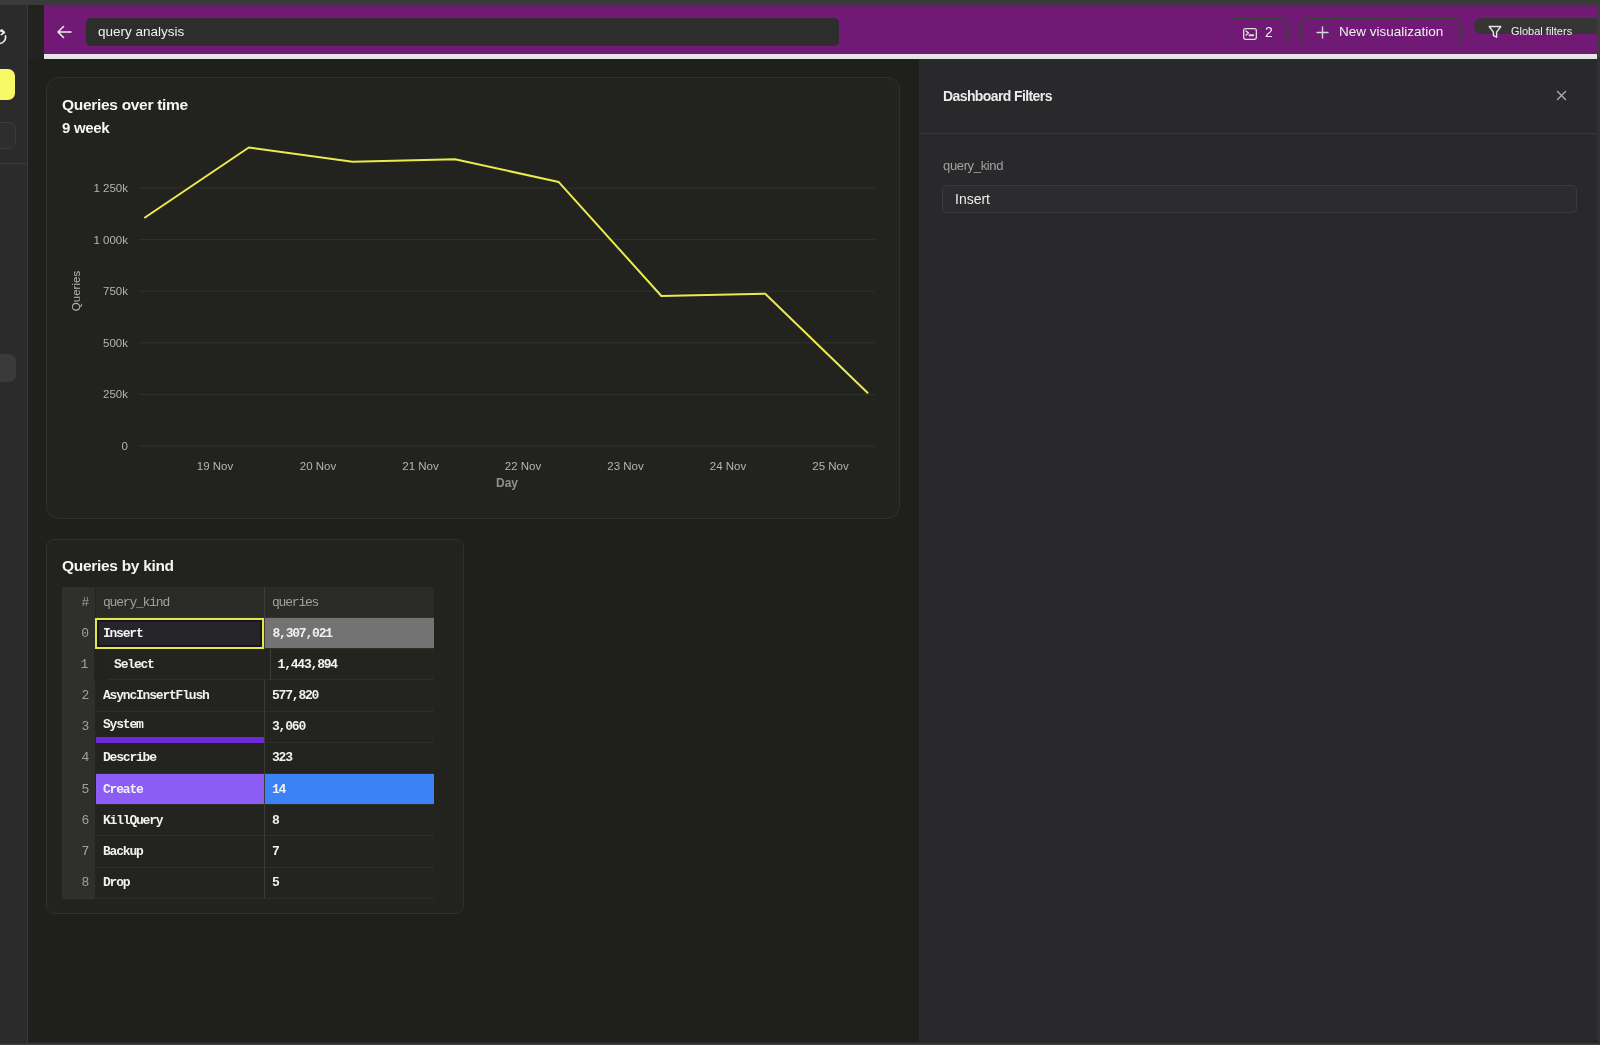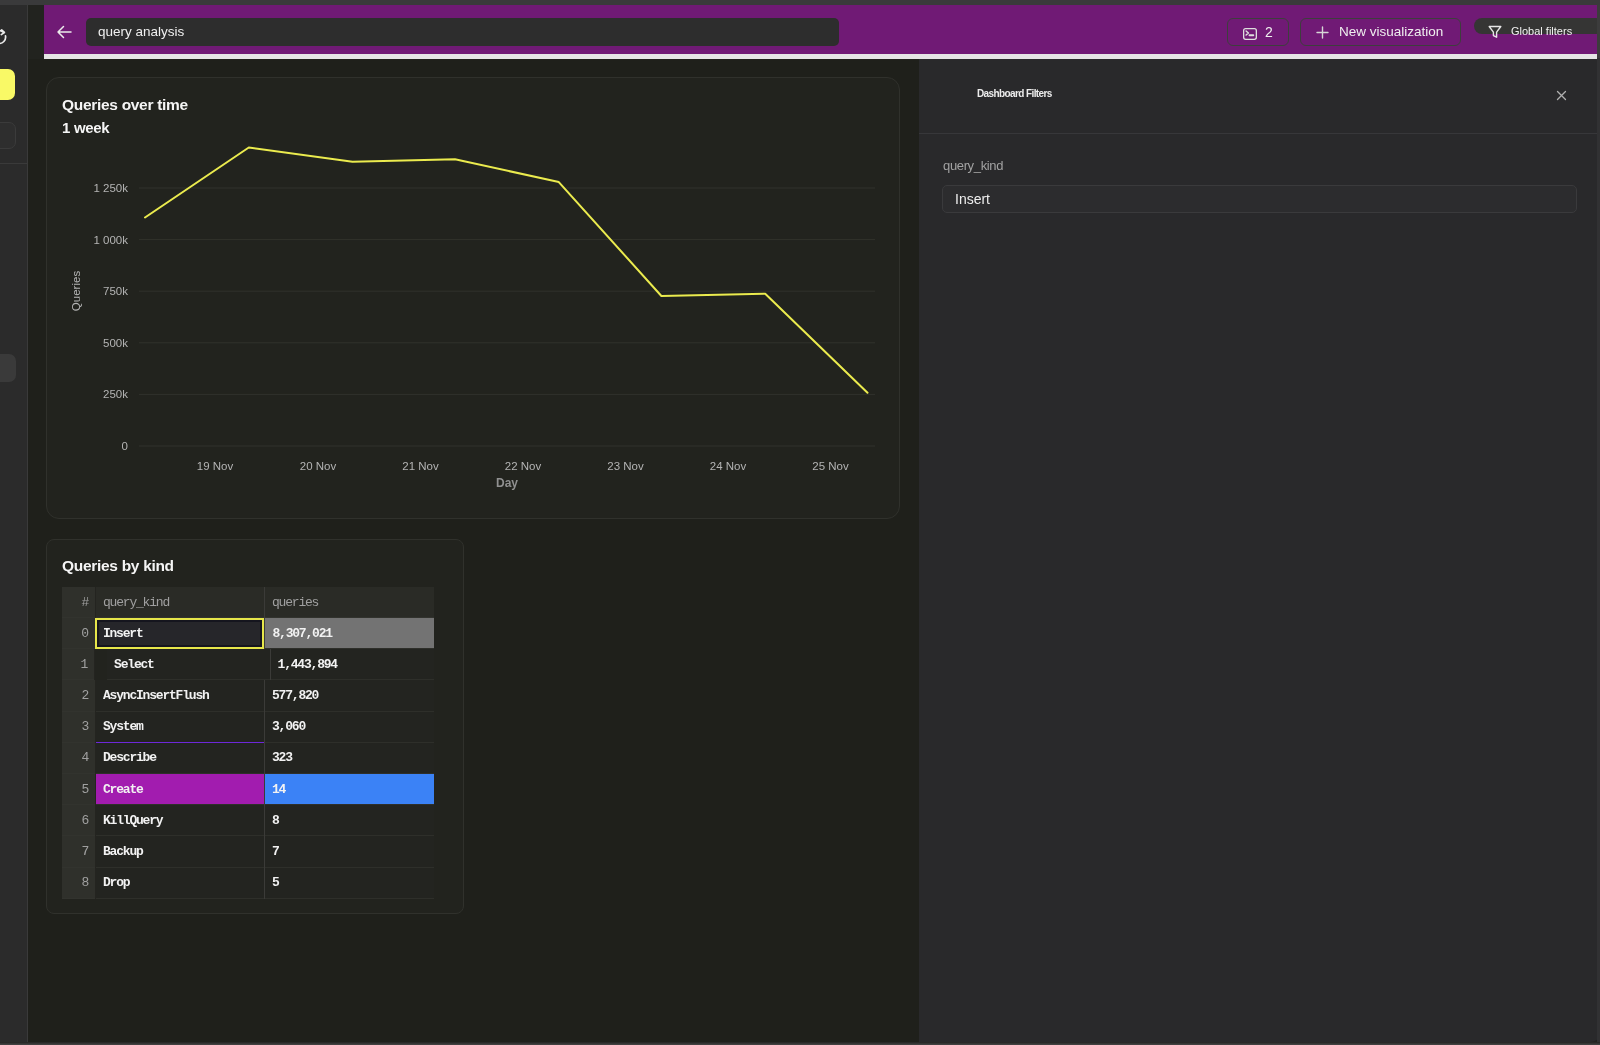--- a/index.html
+++ b/index.html
@@ -50,21 +50,21 @@
       <path d="M1.2 1.5 H12.8 L8.6 7.2 V12.2 L5.4 10.6 V7.2 Z" stroke="#e6e6e6" stroke-width="1.4" stroke-linejoin="round" fill="none"></path>
     </svg>
     <div class="abs" style="left:37px;top:0;height:26px;line-height:26px;">Global filters</div>
   </div>
 </div>
 
 <div class="abs" style="left:28px;top:59px;width:891px;height:983px;background:#1f201b;">
 
   <div class="abs" style="left:18px;top:18px;width:854px;height:442px;background:#22231e;border:1px solid #30312c;border-radius:13px;">
     <div class="abs" style="left:15px;top:18px;font-size:15.5px;font-weight:bold;color:#f5f5f5;letter-spacing:-0.3px;">Queries over time</div>
-    <div class="abs" style="left:15px;top:41px;font-size:15px;font-weight:bold;color:#f5f5f5;letter-spacing:-0.3px;">1 week</div>
+    <div class="abs" style="left:15px;top:41px;font-size:15px;font-weight:bold;color:#f5f5f5;letter-spacing:-0.3px;">9 week</div>
     <svg class="abs" style="left:-1px;top:-1px;" width="852" height="440" viewBox="0 0 852 440">
       <g stroke="#31322c" stroke-width="1">
         <line x1="93" y1="111" x2="829" y2="111"></line>
         <line x1="93" y1="162.6" x2="829" y2="162.6"></line>
         <line x1="93" y1="214.2" x2="829" y2="214.2"></line>
         <line x1="93" y1="265.8" x2="829" y2="265.8"></line>
         <line x1="93" y1="317.4" x2="829" y2="317.4"></line>
         <line x1="93" y1="369" x2="829" y2="369"></line>
       </g>
       <polyline points="99,140.5 202.8,70.5 306.5,84.7 409,82.2 512.8,105.1 615.4,219 719.2,216.8 821.5,315.8" fill="none" stroke="#ebeb4e" stroke-width="2" stroke-linejoin="round" stroke-linecap="round"></polyline>
@@ -116,35 +116,35 @@
 <div style="display:flex;height:31.2px;font-size:13px;letter-spacing:-1.2px;">
           <div style="width:33px;background:#2f302b;border-bottom:1px solid #32332e;display:flex;align-items:center;justify-content:flex-end;padding-right:7px;color:#a0a0a0;">2</div>
           <div style="width:1px;background:#242420;"></div>
           <div style="width:168px;background:#232420;border-bottom:1px solid #2e2f2a;display:flex;align-items:center;padding-left:7px;color:#f2f2f2;font-weight:bold;">AsyncInsertFlush</div>
           <div style="width:1px;background:#3b3b38;"></div>
           <div style="width:169px;background:#232420;border-bottom:1px solid #2e2f2a;display:flex;align-items:center;padding-left:7px;color:#f2f2f2;font-weight:bold;">577,820</div>
         </div>
 <div style="display:flex;height:31.2px;font-size:13px;letter-spacing:-1.2px;">
           <div style="width:33px;background:#2f302b;border-bottom:1px solid #32332e;display:flex;align-items:center;justify-content:flex-end;padding-right:7px;color:#a0a0a0;">3</div>
           <div style="width:1px;background:#242420;"></div>
-          <div style="width:168px;background:#232420;border-bottom:1px solid #6d28d9;display:flex;align-items:center;padding-left:7px;color:#f2f2f2;font-weight:bold;">System</div>
+          <div style="width:168px;background:#232420;border-bottom:6px solid #6d28d9;display:flex;align-items:center;padding-left:7px;color:#f2f2f2;font-weight:bold;">System</div>
           <div style="width:1px;background:#3b3b38;"></div>
           <div style="width:169px;background:#232420;border-bottom:1px solid #2e2f2a;display:flex;align-items:center;padding-left:7px;color:#f2f2f2;font-weight:bold;">3,060</div>
         </div>
 <div style="display:flex;height:31.2px;font-size:13px;letter-spacing:-1.2px;">
           <div style="width:33px;background:#2f302b;border-bottom:1px solid #32332e;display:flex;align-items:center;justify-content:flex-end;padding-right:7px;color:#a0a0a0;">4</div>
           <div style="width:1px;background:#242420;"></div>
           <div style="width:168px;background:#232420;border-bottom:1px solid #2e2f2a;display:flex;align-items:center;padding-left:7px;color:#f2f2f2;font-weight:bold;">Describe</div>
           <div style="width:1px;background:#3b3b38;"></div>
           <div style="width:169px;background:#232420;border-bottom:1px solid #2e2f2a;display:flex;align-items:center;padding-left:7px;color:#f2f2f2;font-weight:bold;">323</div>
         </div>
 <div style="display:flex;height:31.2px;font-size:13px;letter-spacing:-1.2px;">
           <div style="width:33px;background:#2f302b;border-bottom:1px solid #32332e;display:flex;align-items:center;justify-content:flex-end;padding-right:7px;color:#a0a0a0;">5</div>
           <div style="width:1px;background:#242420;"></div>
-          <div style="width:168px;background:#a21caf;border-bottom:1px solid #2e2f2a;display:flex;align-items:center;padding-left:7px;color:#f2f2f2;font-weight:bold;">Create</div>
+          <div style="width:168px;background:#8b5cf6;border-bottom:1px solid #2e2f2a;display:flex;align-items:center;padding-left:7px;color:#f2f2f2;font-weight:bold;">Create</div>
           <div style="width:1px;background:#3b3b38;"></div>
           <div style="width:169px;background:#3b82f6;border-bottom:1px solid #2e2f2a;display:flex;align-items:center;padding-left:7px;color:#f2f2f2;font-weight:bold;">14</div>
         </div>
 <div style="display:flex;height:31.2px;font-size:13px;letter-spacing:-1.2px;">
           <div style="width:33px;background:#2f302b;border-bottom:1px solid #32332e;display:flex;align-items:center;justify-content:flex-end;padding-right:7px;color:#a0a0a0;">6</div>
           <div style="width:1px;background:#242420;"></div>
           <div style="width:168px;background:#232420;border-bottom:1px solid #2e2f2a;display:flex;align-items:center;padding-left:7px;color:#f2f2f2;font-weight:bold;">KillQuery</div>
           <div style="width:1px;background:#3b3b38;"></div>
           <div style="width:169px;background:#232420;border-bottom:1px solid #2e2f2a;display:flex;align-items:center;padding-left:7px;color:#f2f2f2;font-weight:bold;">8</div>
         </div>
@@ -160,21 +160,21 @@
           <div style="width:1px;background:#242420;"></div>
           <div style="width:168px;background:#232420;border-bottom:1px solid #2e2f2a;display:flex;align-items:center;padding-left:7px;color:#f2f2f2;font-weight:bold;">Drop</div>
           <div style="width:1px;background:#3b3b38;"></div>
           <div style="width:169px;background:#232420;border-bottom:1px solid #2e2f2a;display:flex;align-items:center;padding-left:7px;color:#f2f2f2;font-weight:bold;">5</div>
         </div>
 </div>
   </div>
 </div>
 
 <div class="abs" style="left:919px;top:59px;width:681px;height:983px;background:#29292b;border-radius:0 0 9px 0;">
-  <div class="abs" style="left:24px;top:29px;font-size:10px;font-weight:bold;color:#ececec;letter-spacing:-0.6px;margin-left:34px;">Dashboard Filters</div>
+  <div class="abs" style="left:24px;top:29px;font-size:14px;font-weight:bold;color:#ececec;letter-spacing:-0.6px;">Dashboard Filters</div>
   <svg class="abs" style="left:637px;top:31px;" width="11" height="11" viewBox="0 0 11 11">
     <path d="M1.5 1.5 L9.5 9.5 M9.5 1.5 L1.5 9.5" stroke="#b0b0b0" stroke-width="1.3" stroke-linecap="round"></path>
   </svg>
   <div class="abs" style="left:0;top:74px;width:681px;height:1px;background:#37373a;"></div>
   <div class="abs" style="left:24px;top:99px;font-size:13px;color:#a2a2a2;letter-spacing:-0.35px;">query_kind</div>
   <div class="abs" style="left:23px;top:126px;width:635px;height:28px;background:#2c2c2e;border:1px solid #3a3a3c;border-radius:5px;line-height:26px;font-size:14px;color:#ededed;padding-left:12px;">Insert</div>
 </div>
 
 <div class="abs" style="left:1597px;top:5px;width:3px;height:53px;background:#3c3c3c;"></div>
 <div class="abs" style="left:1597px;top:58px;width:3px;height:984px;background:#313133;"></div>

